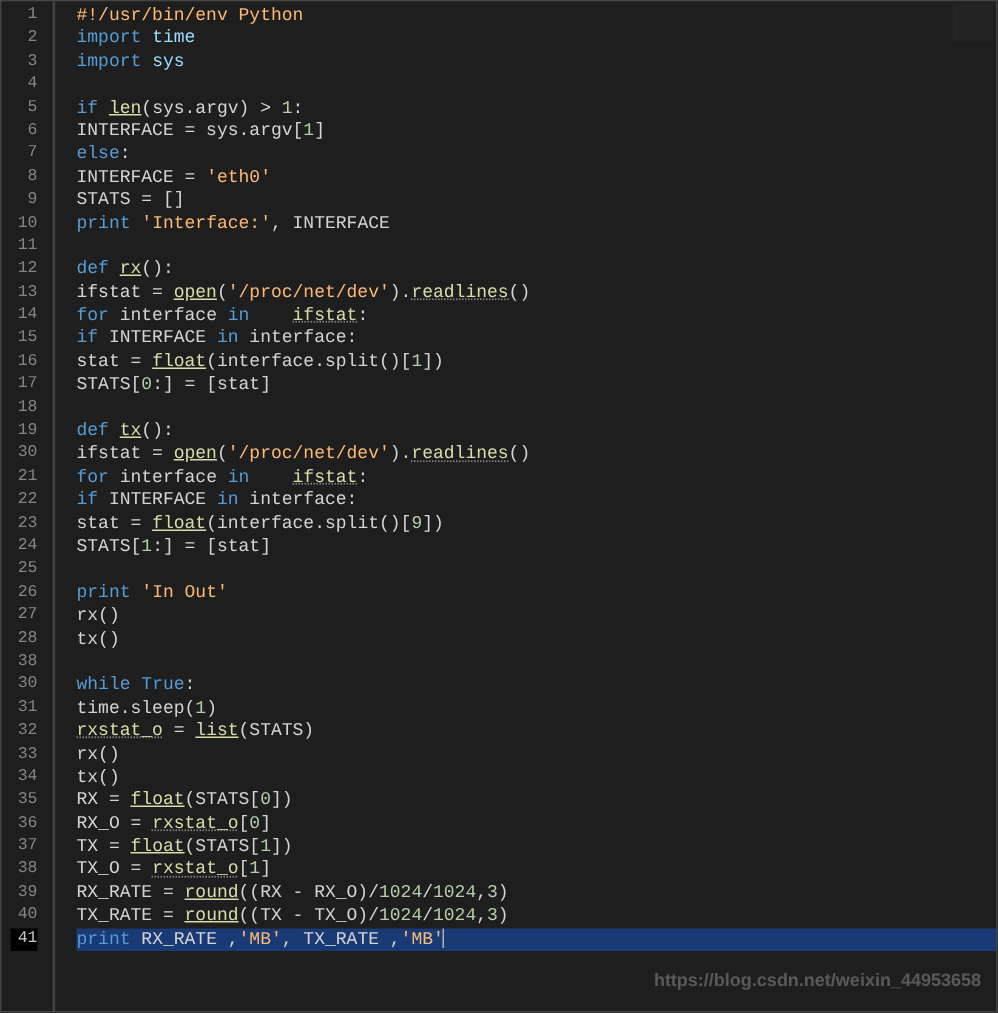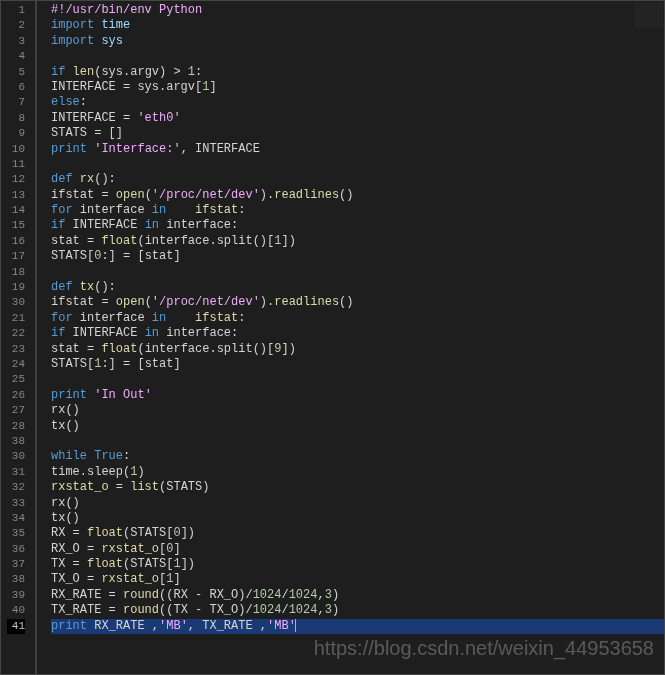--- a/index.html
+++ b/index.html
@@ -45,34 +45,35 @@
       position: relative;
     }
     .line {
       height: 15.4px;
       line-height: 15.4px;
     }
     .line.active {
       background: #1a3a75;
     }
     .kw { color: #569cd6; }
-    .str { color: #f0abfc; }
+    .str { color: #fdba74; }
     .num { color: #b5cea8; }
-    .fn { color: #dcdcaa; }
+    .fn { color: #dcdcaa; text-decoration: underline; }
     .fn.ul { text-decoration-style: dotted; text-decoration-color: #808080; }
     .var { color: #9cdcfe; }
     .op { color: #d4d4d4; }
     .watermark {
       position: absolute;
       right: 10px;
       bottom: 14px;
       color: rgba(200,200,200,0.35);
       font-family: Arial, sans-serif;
-      font-size: 20px;
+      font-size: 12px;
       pointer-events: none;
+      font-weight: bold;
     }
     .minimap {
       position: absolute;
       right: 1px;
       top: 1px;
       width: 28px;
       height: 26px;
       background: #252526;
       opacity: 0.7;
     }

